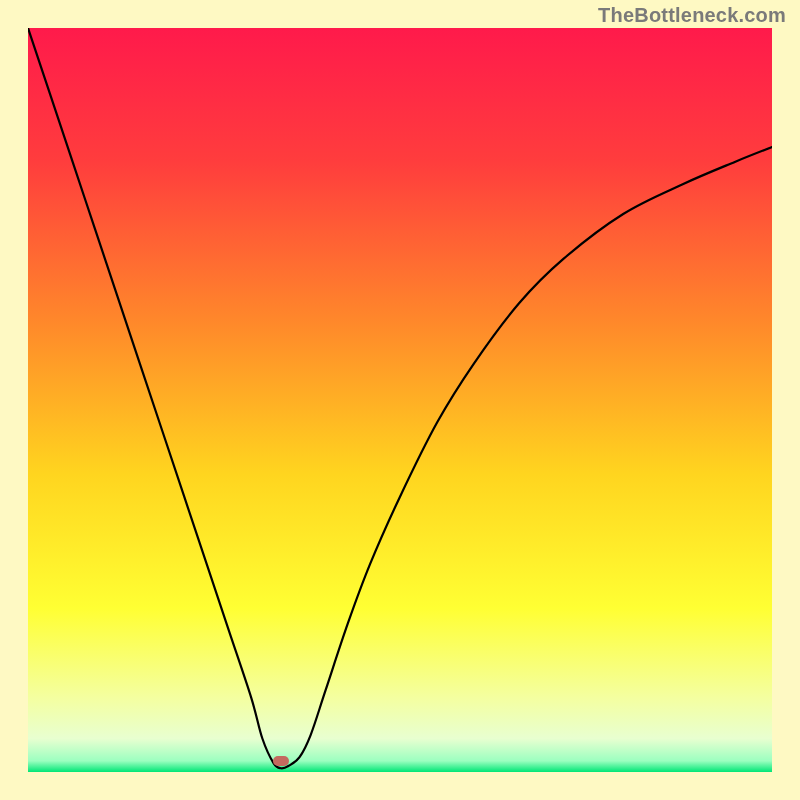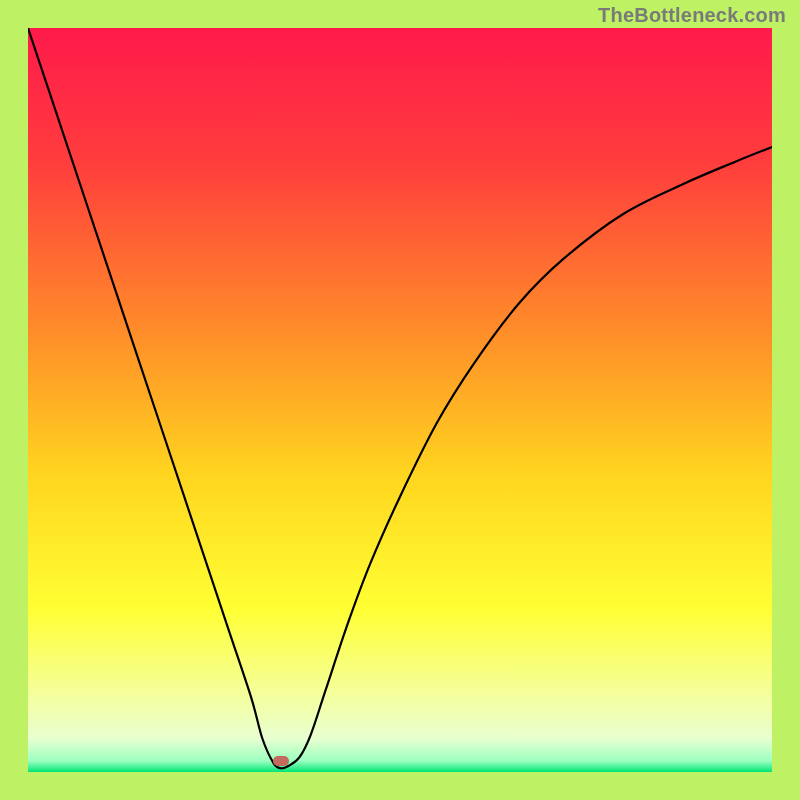--- a/index.html
+++ b/index.html
@@ -1,21 +1,21 @@
 <!DOCTYPE html>
 <html><head>
 <meta charset="utf-8">
 <style>
   * { margin: 0; padding: 0; box-sizing: border-box; }
   html, body { width: 800px; height: 800px; overflow: hidden; background: #000; }
   .frame {
     position: absolute;
     top: 0; left: 0;
     width: 800px; height: 800px;
-    background: #bef264;
+    background: #fef9c3;
     padding-left: 12px;
   }
   .plot-area {
     position: absolute;
     top: 28px;
     left: 28px;
     width: 744px;
     height: 744px;
     overflow: hidden;
   }

